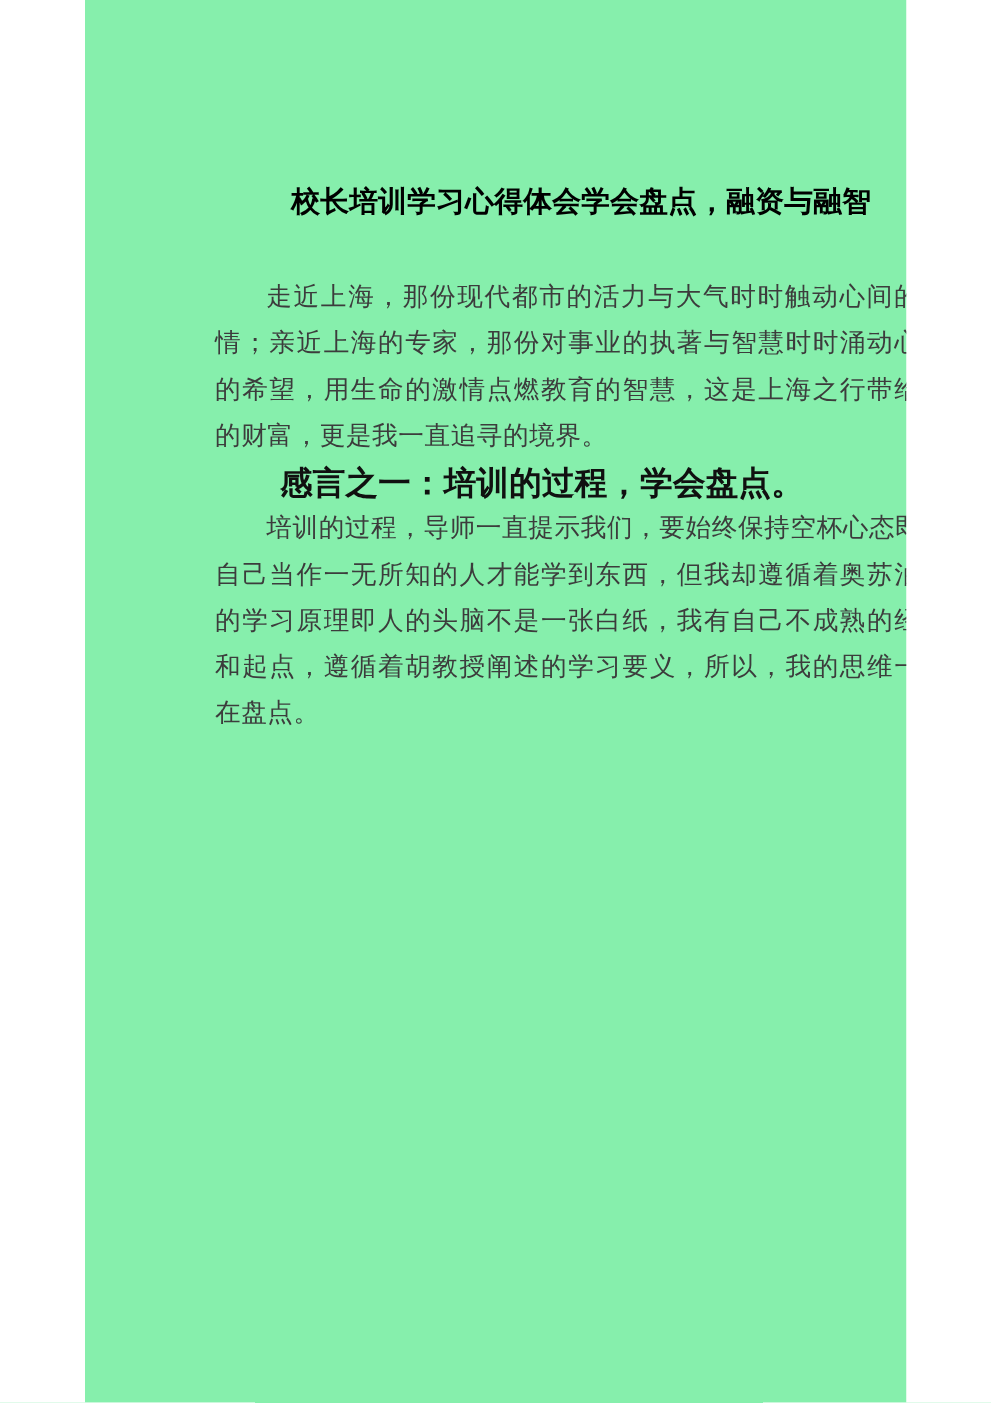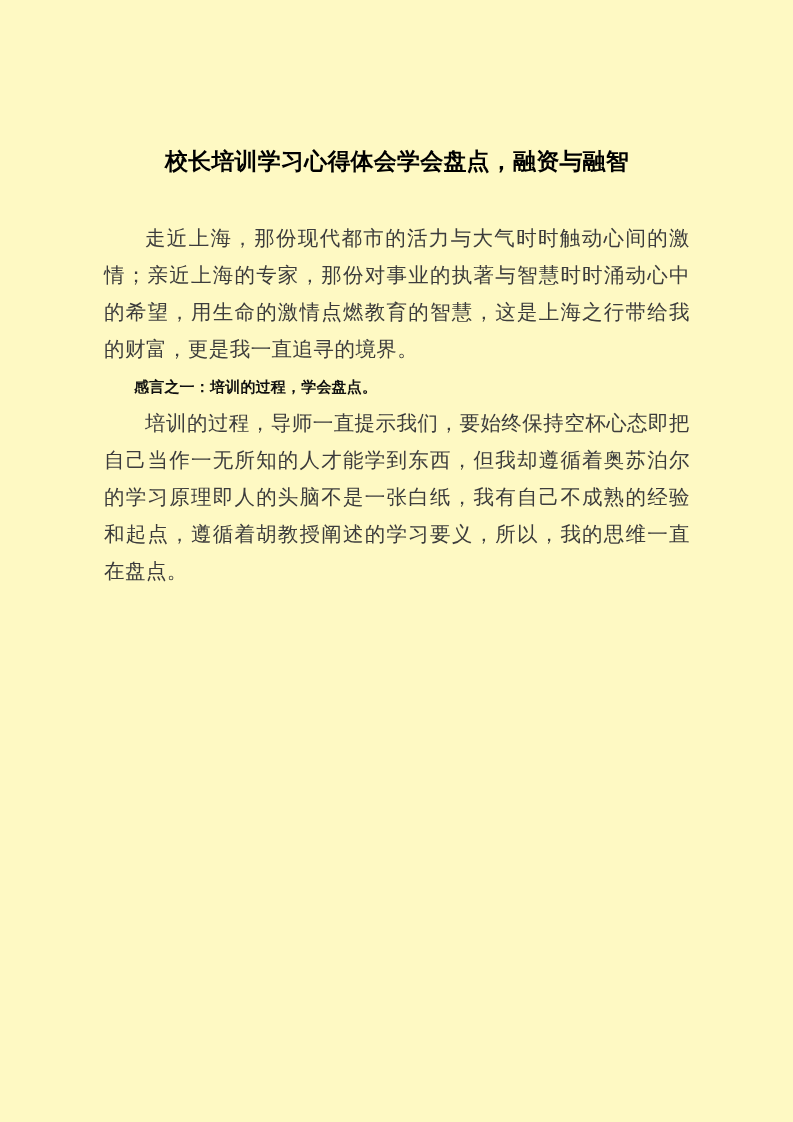--- a/index.html
+++ b/index.html
@@ -2,23 +2,23 @@
 <html><head>
 <meta charset="utf-8">
 <style>
   html, body {
     margin: 0;
     padding: 0;
     background: #ffffff;
   }
   .page {
     position: relative;
-    width: 793px;
+    width: 657px;
     height: 1122px;
-    background: #fef9c3;
+    background: #86efac;
     overflow: hidden;
     margin: 0 auto;
     font-family: "Liberation Serif", "DejaVu Serif", serif;
   }
   .doc-body {
     position: absolute;
     left: 104px;
     top: 0;
     width: 586px;
   }
@@ -47,21 +47,21 @@
   }
   .para.first-para {
     margin-top: 40px;
   }
   .para.subhead {
     font-weight: bold;
     color: #101010;
     font-family: "Liberation Sans", "DejaVu Sans", sans-serif;
     text-align: left;
     letter-spacing: 0.2px;
-    font-size: 15px;
+    font-size: 26px;
   }
   .para.clipped {
     max-height: 111px;
     overflow: hidden;
   }
 </style>
 </head>
 <body>
 
 <div class="page">

